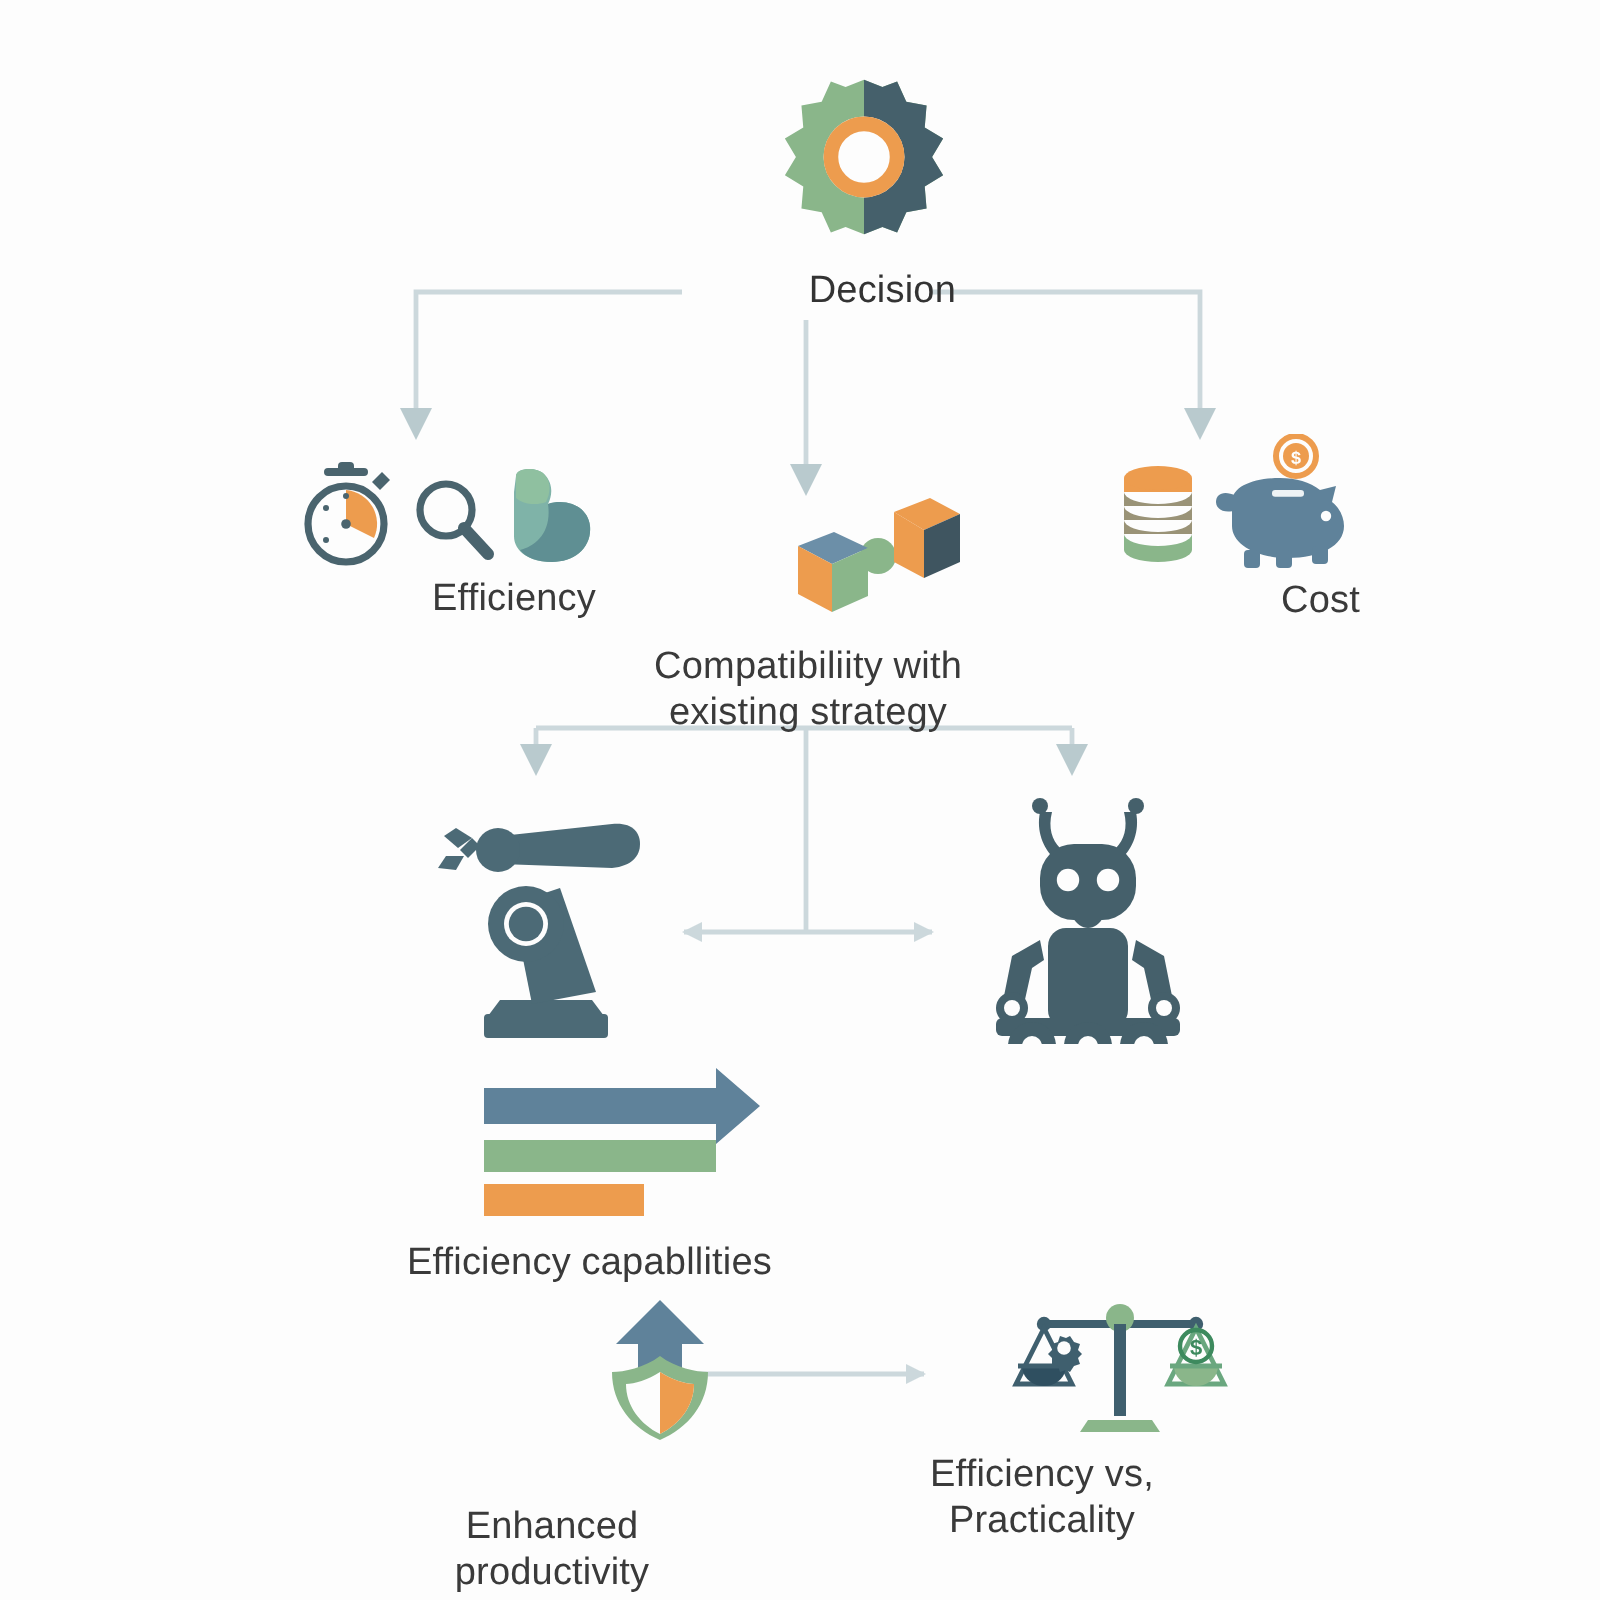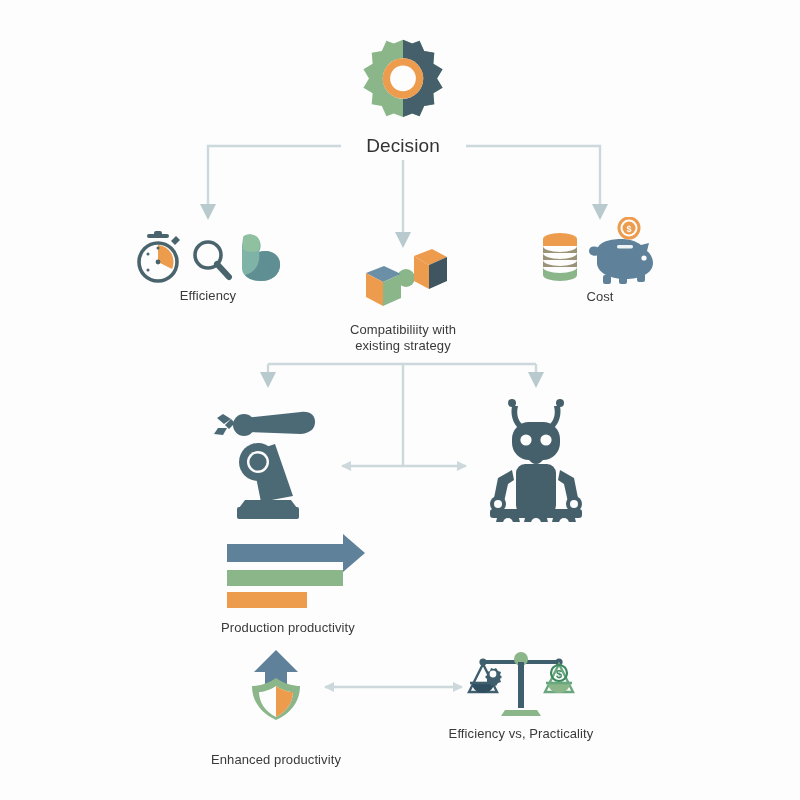--- a/index.html
+++ b/index.html
@@ -19,33 +19,33 @@
     position: absolute;
     left: 0; top: 0;
     width: 800px;
     height: 800px;
     pointer-events: none;
   }
   .node {
     position: absolute;
     display: flex;
     flex-direction: column;
-    align-items: center;
+    align-items: flex-end;
     justify-content: flex-start;
   }
   .node-icon {
     display: flex;
     align-items: flex-end;
     justify-content: center;
   }
   .node-label {
     margin-top: 4px;
     text-align: center;
     color: #3a3a3a;
-    font-size: 13px;
+    font-size: 19px;
     line-height: 1.22;
     white-space: pre-line;
     letter-spacing: 0.1px;
   }
   .node-label.big {
     font-size: 19px;
     color: #333333;
   }
 </style>
 </head>
@@ -263,21 +263,21 @@
   </div>
 
   <div class="node" style="left:190px; top:530px; width:196px;">
     <div class="node-icon" style="height:86px;">
       <svg width="166" height="86" viewBox="0 0 166 86">
         <path d="M22 14 L138 14 L138 4 L160 23 L138 42 L138 32 L22 32 Z" fill="#5f829a"></path>
         <rect x="22" y="40" width="116" height="16" fill="#8ab68a"></rect>
         <rect x="22" y="62" width="80" height="16" fill="#ed9c4e"></rect>
       </svg>
     </div>
-    <div class="node-label">Production productivity</div>
+    <div class="node-label">Efficiency capabllities</div>
   </div>
 
 
   <div class="node" style="left:186px; top:648px; width:180px;gap:26px;">
     <div class="node-icon" style="height:74px;">
       <svg width="72" height="74" viewBox="0 0 72 74">
         <path d="M36 2 L58 24 L47 24 L47 38 L25 38 L25 24 L14 24 Z" fill="#5f829a"></path>
         <path d="M36 30 C44 36 54 38 60 38 C60 54 50 66 36 72 C22 66 12 54 12 38
                  C18 38 28 36 36 30 Z" fill="#8ab68a"></path>
         <path d="M36 38 C42 42 49 44 53 44 C53 55 46 64 36 69 C26 64 19 55 19 44

